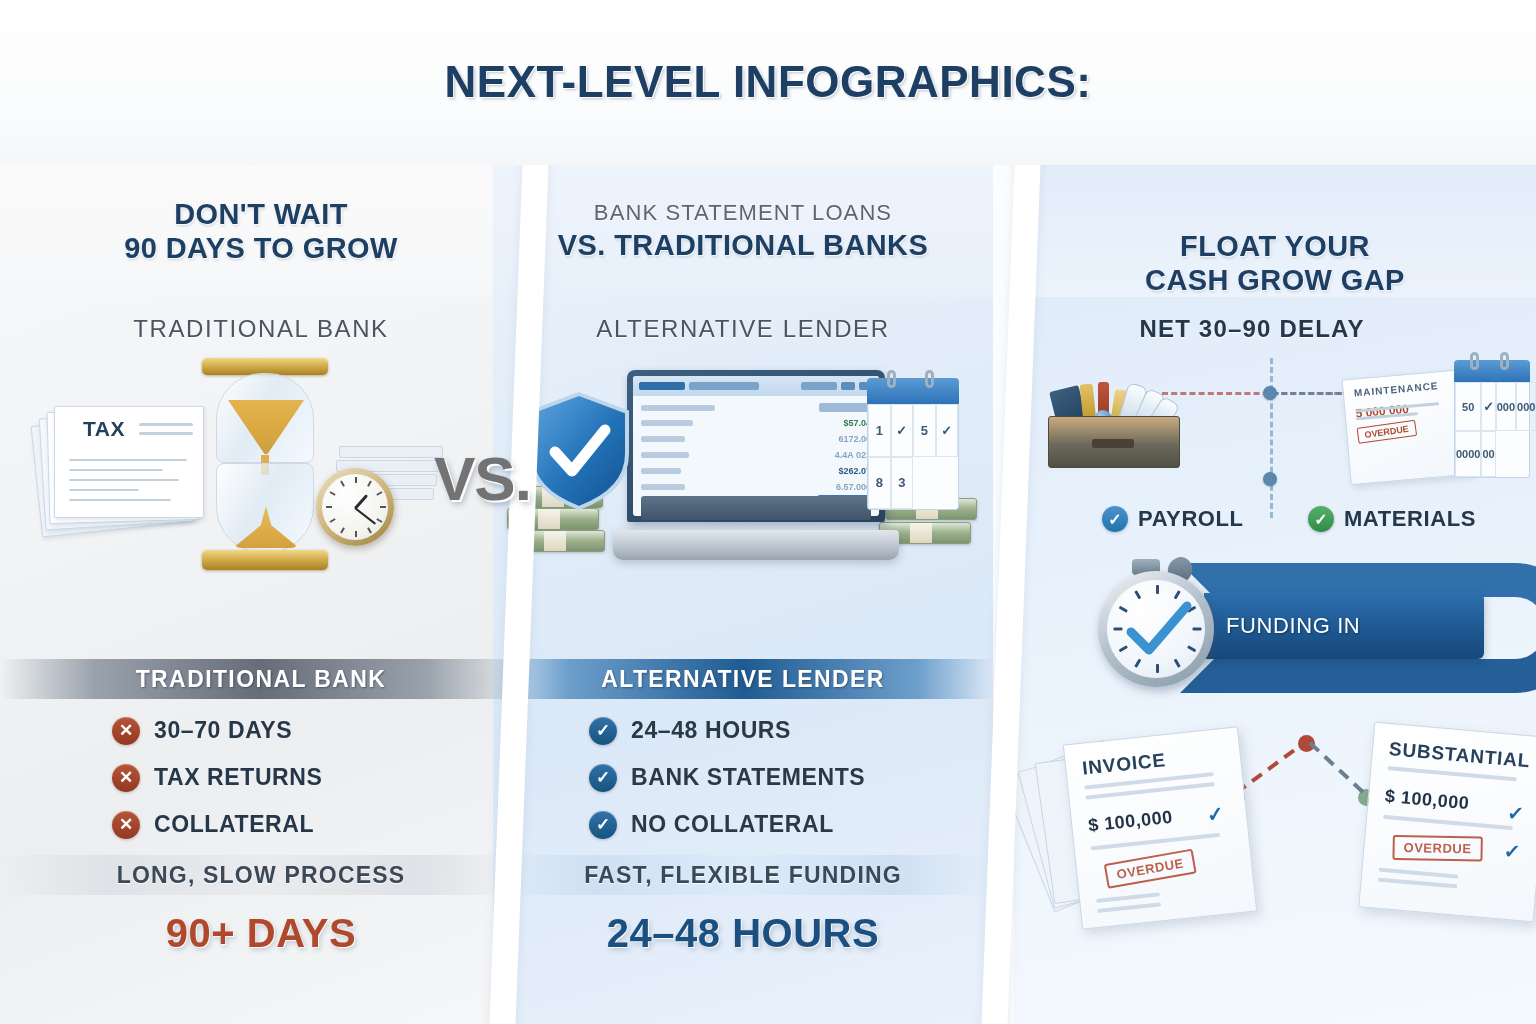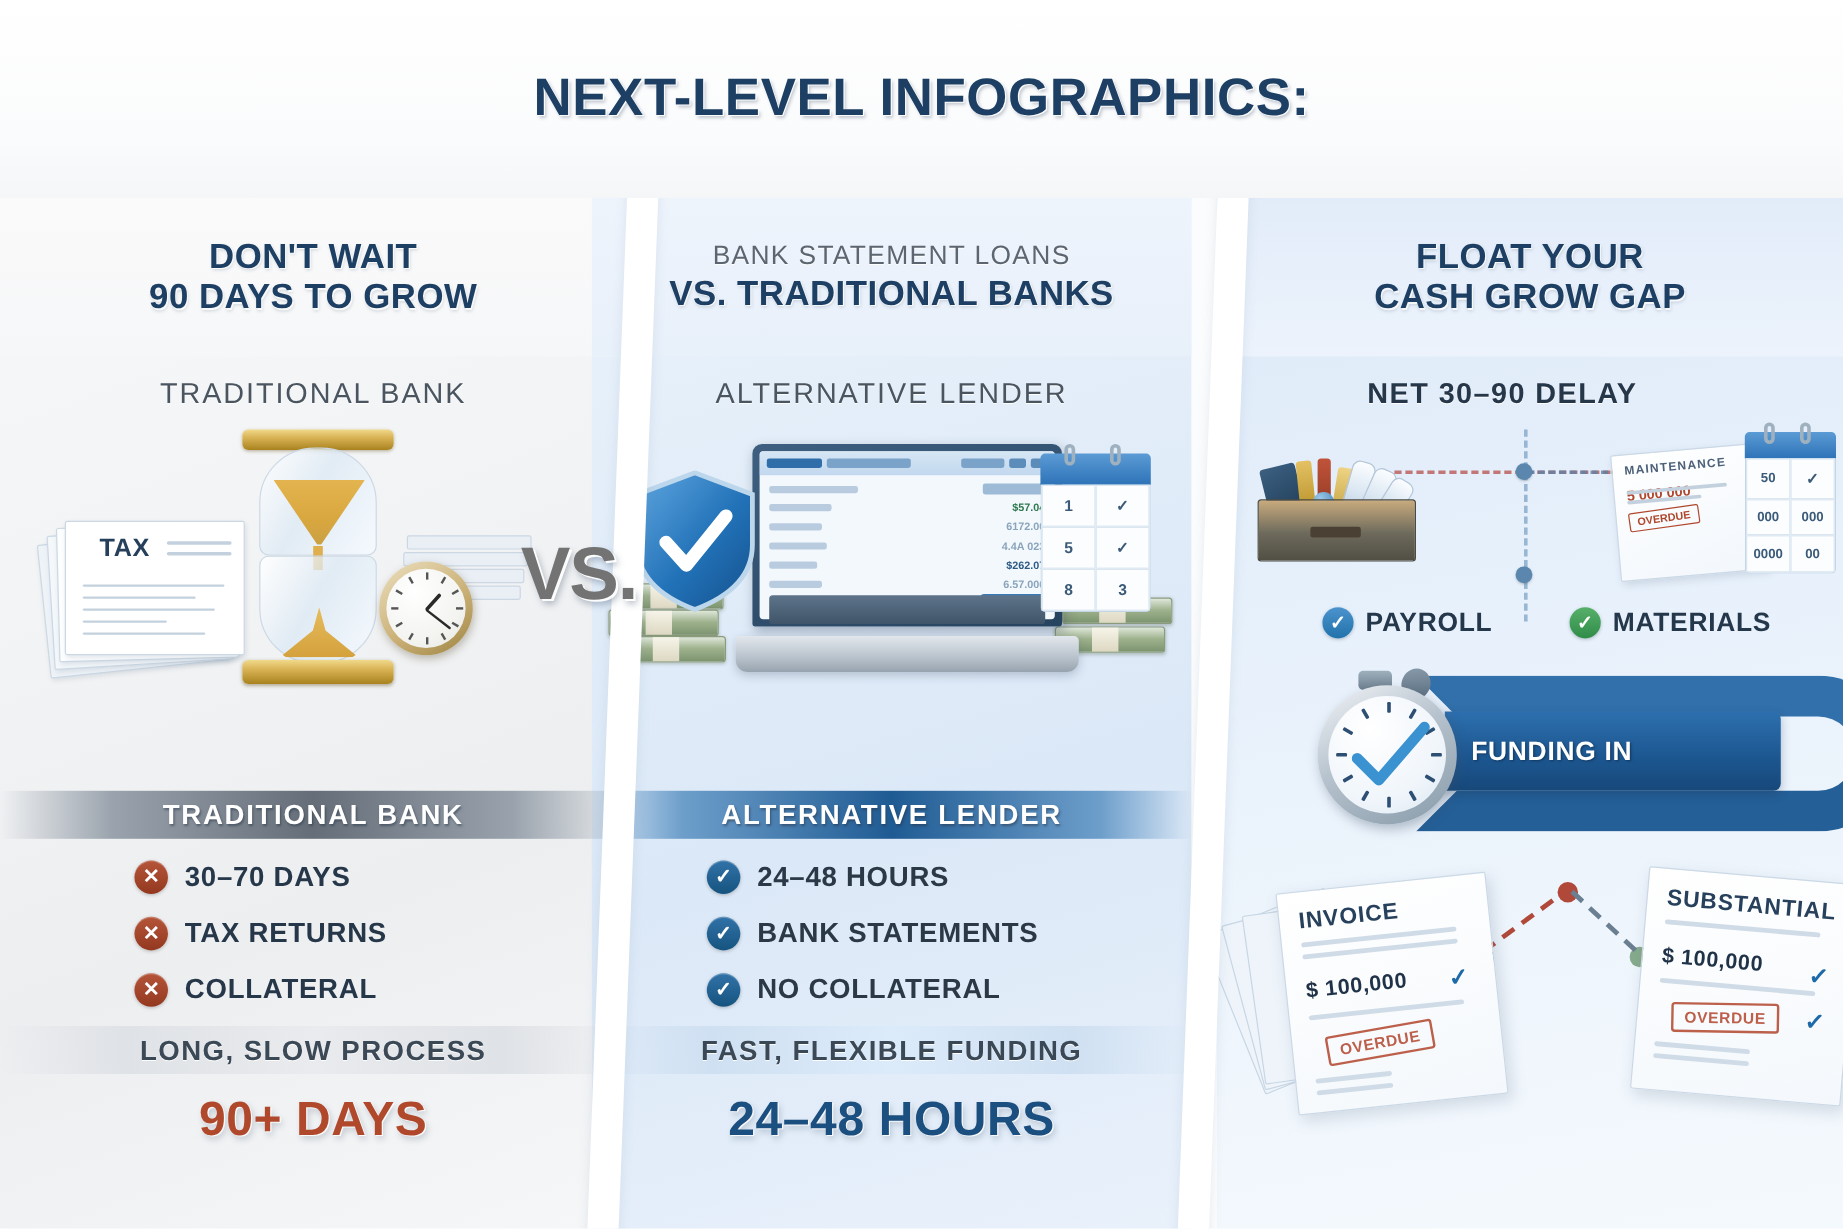--- a/index.html
+++ b/index.html
@@ -52,21 +52,21 @@
   .sep-b { left:998px; transform:rotate(2.2deg); }
 
   
   .head-zone {
     position:absolute; left:0; top:0; width:100%; height:132px;
     display:flex; flex-direction:column; align-items:center; justify-content:center;
     z-index:12;
   }
   .panel-left .head-zone { background:linear-gradient(180deg,#fafafb 0%,#f6f7f8 100%); }
   .panel-mid .head-zone  { background:linear-gradient(180deg,#eef4fc 0%,#e8f0fa 100%); }
-  .panel-right .head-zone{ background:linear-gradient(180deg,#e2ecf9 0%,#ecf3fc 100%); }
+  .panel-right .head-zone{ background:linear-gradient(180deg,#e2ecf9 0%,#ecf3fc 100%);justify-content:flex-end; }
 
   .head-kicker {
     font-size:22px; letter-spacing:1.1px; color:#5d6670; font-weight:500;
     text-shadow:0 1px 0 rgba(255,255,255,0.85); margin-bottom:2px; white-space:nowrap;
   }
   .head-main {
     font-size:29px; font-weight:bold; color:#1d3f63; letter-spacing:0.4px;
     line-height:1.18; text-align:center; white-space:nowrap;
     text-shadow:1px 1px 0 rgba(255,255,255,0.8), 1px 2px 3px rgba(60,80,105,0.22);
   }
@@ -77,21 +77,21 @@
     text-align:center; font-size:24px; letter-spacing:1.6px; font-weight:500;
     color:#4a5560; text-shadow:0 1px 0 rgba(255,255,255,0.9); z-index:12;
     white-space:nowrap;
   }
   .panel-right .sublabel { color:#27374a; font-weight:bold; letter-spacing:1.2px; padding-right:46px; }
 
   
   .art { position:absolute; left:0; top:185px; width:100%; height:300px; z-index:8; }
 
   
-  .doc-stack { position:absolute; left:36px; top:84px; width:168px; height:124px; }
+  .doc-stack { position:absolute; left:36px; top:56px; width:168px; height:124px; }
   .doc-stack .sheet {
     position:absolute; width:150px; height:112px; background:#fdfeff;
     border:1px solid #ccd8e4; border-radius:2px;
     box-shadow:1px 2px 4px rgba(90,110,135,0.16);
   }
   .doc-stack .s1 { left:0px;  top:12px; transform:rotate(-6deg); background:#eef3f8; }
   .doc-stack .s2 { left:6px;  top:8px;  transform:rotate(-3.5deg); background:#f4f8fb; }
   .doc-stack .s3 { left:12px; top:4px;  transform:rotate(-1.5deg); }
   .doc-stack .s4 { left:18px; top:0px;  background:#ffffff; }
   .doc-tax { position:absolute; left:28px; top:10px; font-size:21px; font-weight:bold; color:#26405c; letter-spacing:0.5px; }
@@ -166,21 +166,21 @@
   .ui-btn { position:absolute; right:8px; bottom:6px; width:54px; height:15px; border-radius:3px;
             background:linear-gradient(180deg,#3b79b8,#245c96); }
   .lap-base { position:absolute; left:0; bottom:0; width:286px; height:30px; border-radius:4px 4px 10px 10px;
     background:linear-gradient(180deg,#e2e7ec 0%,#b8c2cc 60%,#97a3ae 100%); box-shadow:0 3px 8px rgba(80,95,115,0.3); }
   .lap-keys { position:absolute; left:28px; top:126px; width:230px; height:24px;
     background:linear-gradient(180deg,#5e748a,#3f5468); border-radius:3px; }
   .shield { position:absolute; left:34px; top:42px; width:104px; height:118px; z-index:6; }
   .calendar { position:absolute; left:374px; top:28px; width:92px; height:132px; z-index:4; }
   .cal-top { height:26px; border-radius:4px 4px 0 0; background:linear-gradient(180deg,#5b9bd5,#2e73b8); }
   .cal-body { height:106px; background:#fbfdff; border:1px solid #c3d5e6; border-top:none;
-              border-radius:0 0 4px 4px; display:grid; grid-template-columns:1fr 1fr; }
+              border-radius:0 0 4px 4px; display:grid; grid-template-columns:1fr 1fr 1fr 1fr; }
   .cal-cell { border:0.5px solid #dbe6f1; display:flex; align-items:center; justify-content:center;
               font-size:13px; color:#3b5a78; font-weight:bold; }
   .cal-ring { position:absolute; top:-8px; width:9px; height:18px; border:3px solid #9fb0be; border-radius:5px; background:transparent; }
 
   
   .toolbox { position:absolute; left:34px; top:28px; width:132px; height:90px; }
   .tb-body { position:absolute; bottom:0; width:132px; height:52px; border-radius:3px;
              background:linear-gradient(180deg,#c9ab7d 0%,#6d6a5c 55%,#514f44 100%); border:1px solid #4d4a40; }
   .tb-handle { position:absolute; left:44px; bottom:20px; width:42px; height:9px; background:#4a4034; border-radius:2px; }
   .tb-tool { position:absolute; border-radius:3px; }
@@ -220,21 +220,21 @@
     border:34px solid transparent;
     border-right-color:#1f5e9b; border-top-color:#2a6ba8; border-bottom-color:#1c5993;
     border-radius:0 130px 130px 0; opacity:0.96;
   }
   .swoosh-band {
     position:absolute; left:190px; top:428px; width:280px; height:66px; z-index:11;
     background:linear-gradient(180deg,#2d6fae 0%,#1d5892 55%,#17487a 100%);
     border-radius:0 6px 6px 0; box-shadow:0 3px 8px rgba(25,55,90,0.3);
     display:flex; flex-direction:column; justify-content:center; padding-left:22px;
   }
-  .swoosh-l1 { font-size:22px; font-weight:bold; color:#ffffff; letter-spacing:0.6px; line-height:1.12;
+  .swoosh-l1 { font-size:22px; font-weight:normal; color:#ffffff; letter-spacing:0.6px; line-height:1.12;
                text-shadow:1px 1px 2px rgba(10,35,60,0.6); }
   .swoosh-l2 { font-size:26px; font-weight:bold; color:#ffffff; letter-spacing:0.4px; line-height:1.12;
                text-shadow:1px 1px 2px rgba(10,35,60,0.6); }
   .stopwatch { position:absolute; left:84px; top:406px; width:116px; height:116px; z-index:16; }
   .sw-ring { position:absolute; inset:0; border-radius:50%;
     background:linear-gradient(150deg,#f2f5f8 0%,#b6c2cd 45%,#879aa9 100%); padding:9px;
     box-shadow:2px 4px 10px rgba(60,80,105,0.35); }
   .sw-face { width:100%; height:100%; border-radius:50%;
     background:radial-gradient(circle at 35% 28%,#ffffff 0%,#f1f6fb 60%,#dce8f2 100%); position:relative; }
   .sw-tick { position:absolute; left:50%; top:5px; width:3px; height:9px; background:#2d4f74; transform-origin:50% 44px; border-radius:1px; }

